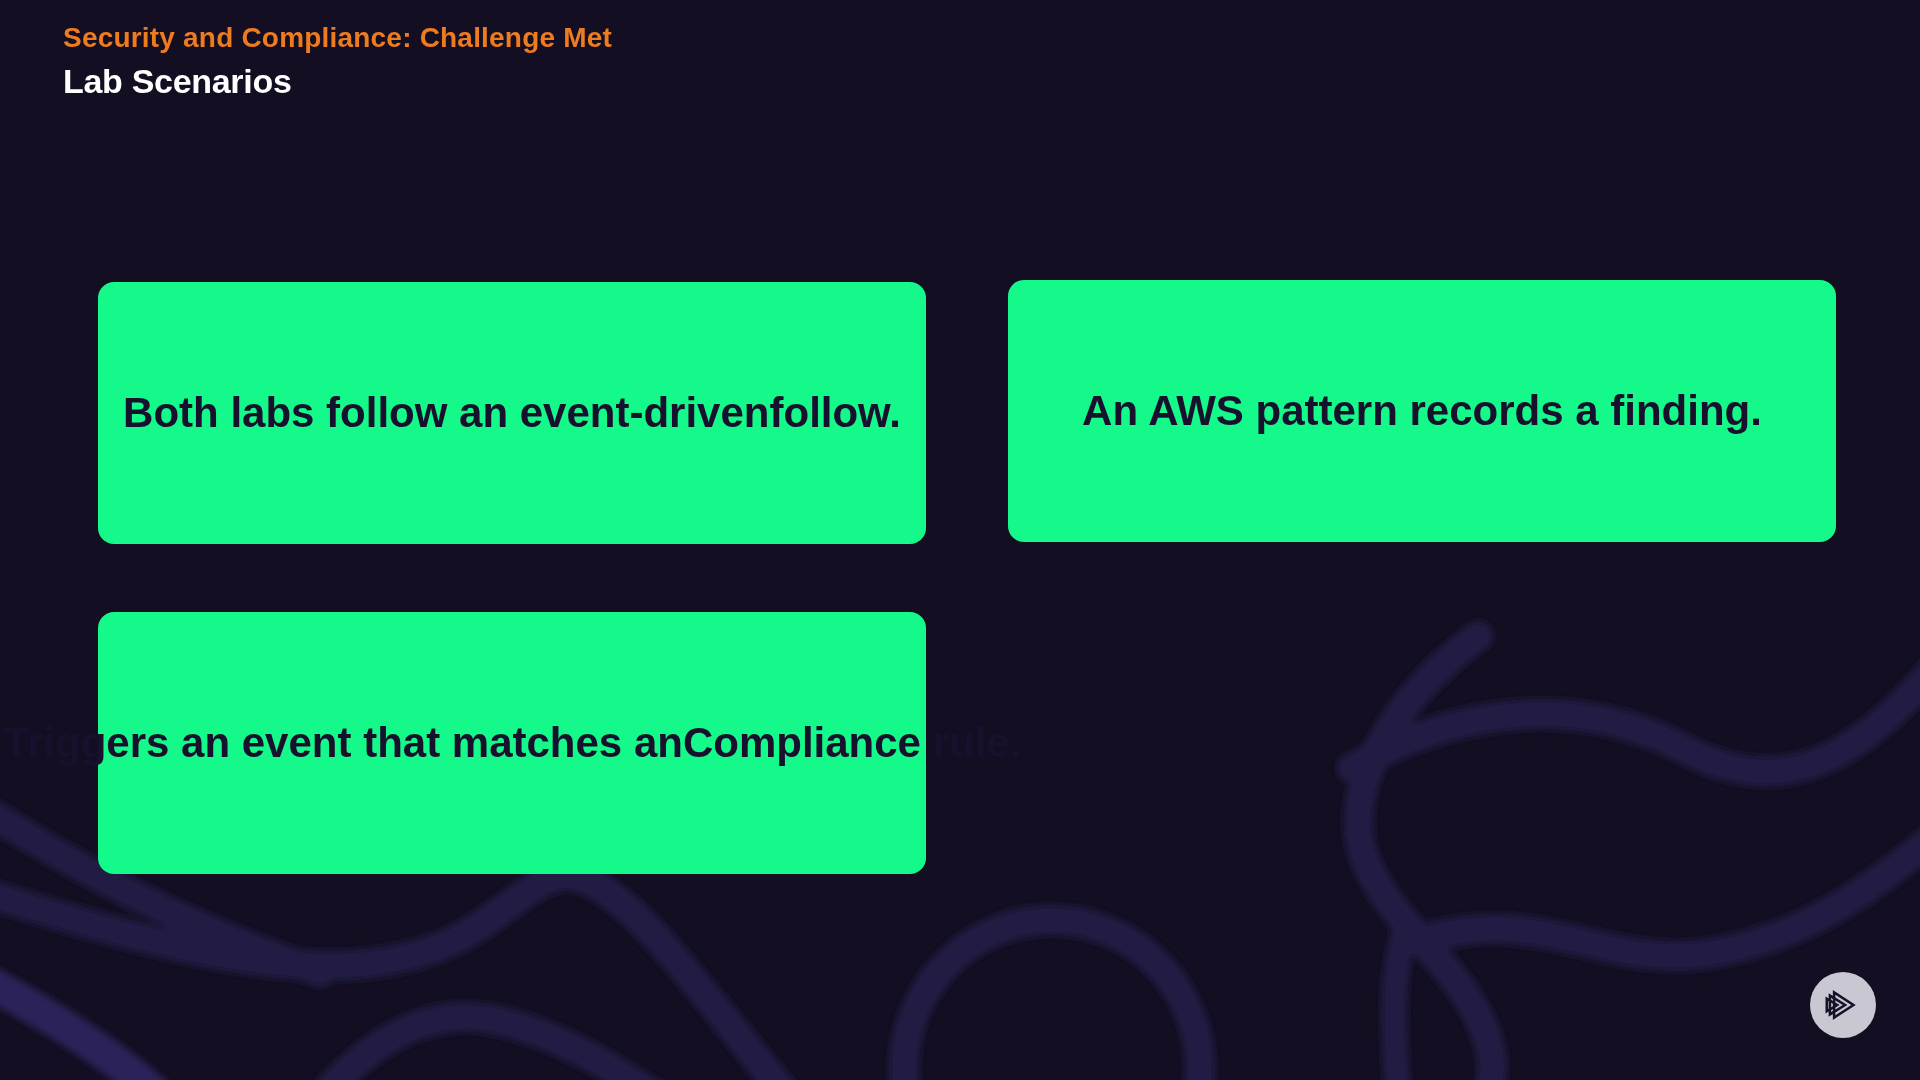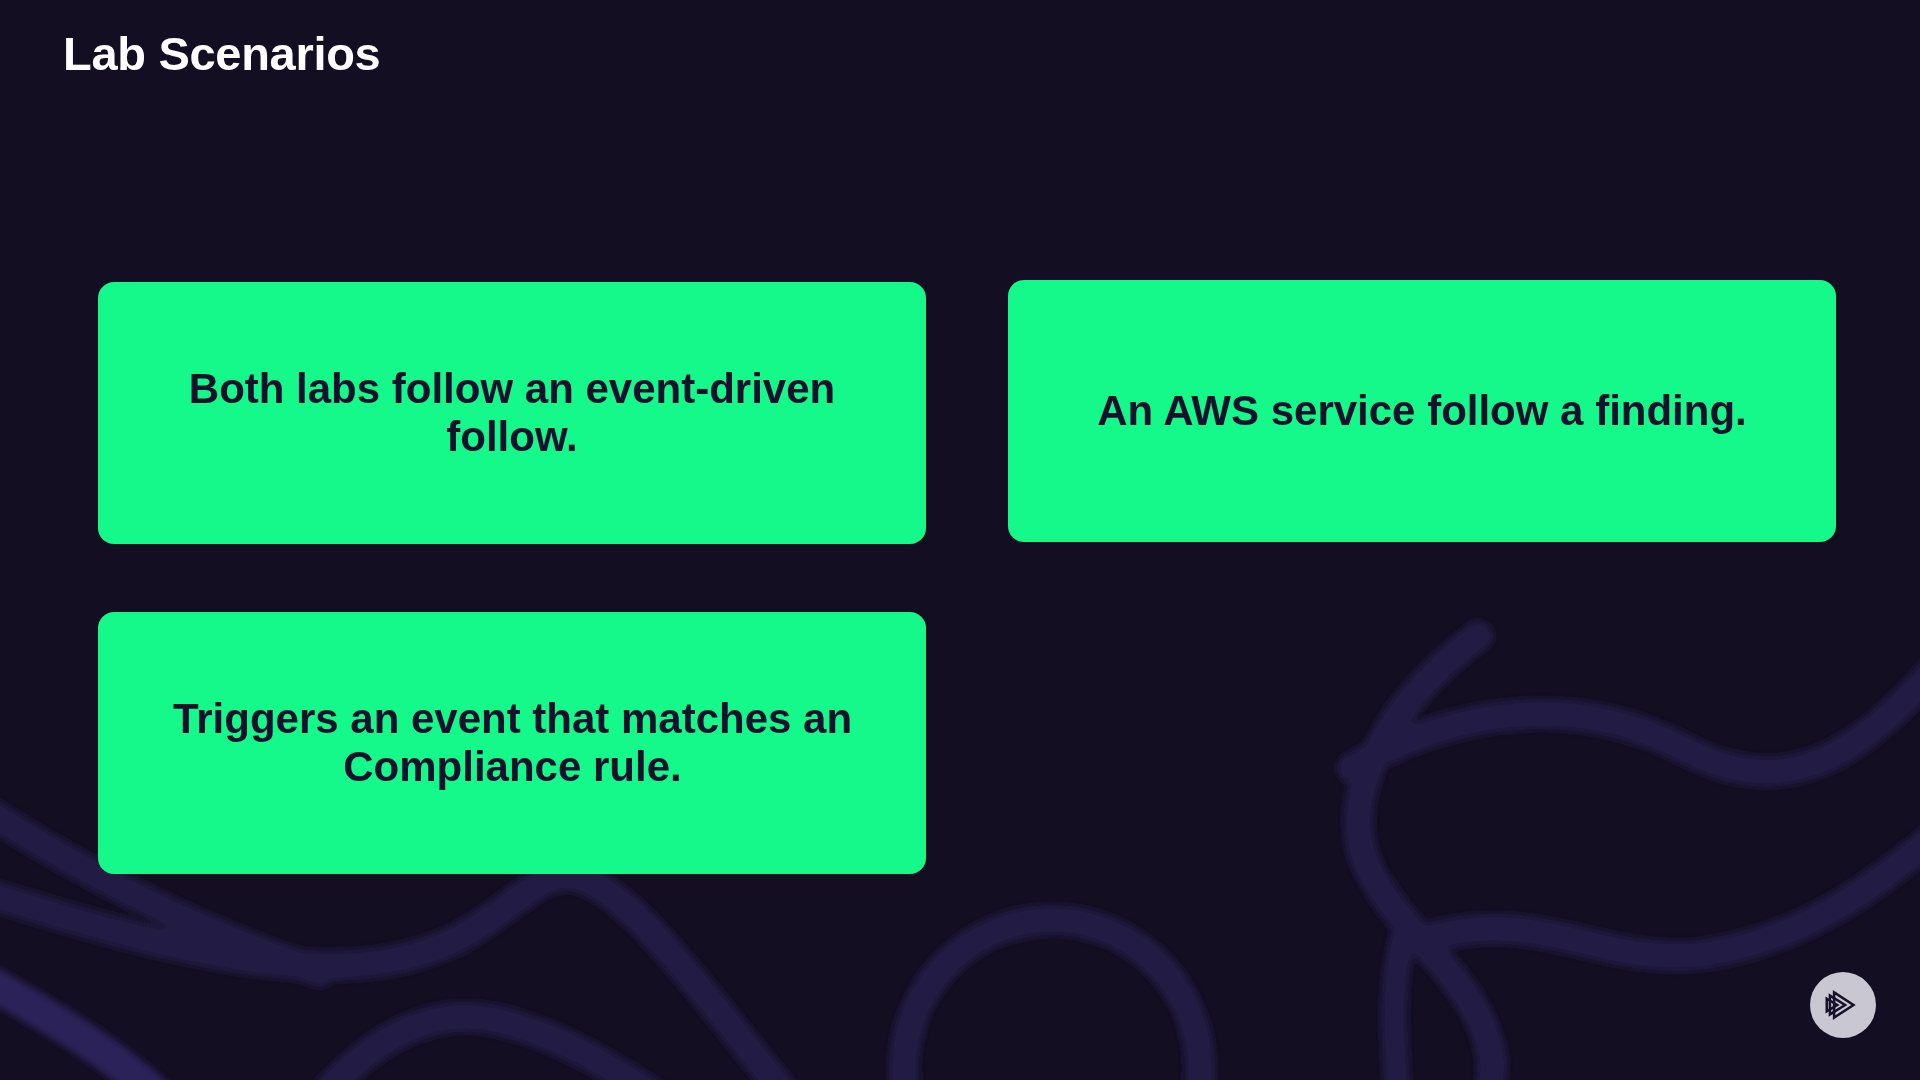--- a/index.html
+++ b/index.html
@@ -29,34 +29,34 @@
   }
   .eyebrow {
     color: #ED7B1F;
     font-size: 28px;
     font-weight: 700;
     letter-spacing: 0.2px;
     line-height: 1.25;
   }
   .title {
     color: #FFFFFF;
-    font-size: 47px;
+    font-size: 34px;
     font-weight: 700;
     letter-spacing: -0.3px;
     margin-top: 8px;
     line-height: 1.1;
   }
   .card {
     position: absolute;
     width: 828px;
     height: 262px;
     background: #15F98A;
     border-radius: 16px;
     display: flex;
-    flex-direction: column;
+    flex-direction: row;
     align-items: center;
     justify-content: center;
     padding: 0 20px;
     box-sizing: border-box;
   }
   .card-line {
     color: #17112E;
     font-size: 42px;
     font-weight: 700;
     line-height: 1.15;
@@ -97,30 +97,31 @@
       <circle cx="1052" cy="1068" r="148"></circle>
       <path d="M 1352 768 C 1460 706, 1580 694, 1686 750 C 1776 797, 1852 768, 1940 662"></path>
       <path d="M 1478 636 C 1392 700, 1338 792, 1366 862 C 1390 920, 1452 962, 1478 1016 C 1498 1056, 1494 1080, 1484 1102"></path>
       <path d="M 1428 938 C 1540 906, 1606 968, 1706 954 C 1802 940, 1874 888, 1940 832"></path>
       <path d="M 1398 1100 C 1394 1034, 1390 984, 1404 934" stroke-width="26"></path>
     </g>
     <path d="M -30 972 C 55 1018, 115 1056, 160 1098" fill="none" stroke="#2B2158" stroke-width="34" stroke-linecap="round" filter="url(#soft)"></path>
   </svg>
 
   <div class="header">
+    <div class="eyebrow">Security and Compliance: Challenge Met</div>
     <div class="title">Lab Scenarios</div>
   </div>
 
   <div class="card card1">
     <span class="card-line">Both labs follow an event-driven</span>
     <span class="card-line">follow.</span>
   </div>
 
   <div class="card card2">
-    <span class="card-line">An AWS service follow a finding.</span>
+    <span class="card-line">An AWS pattern records a finding.</span>
   </div>
 
   <div class="card card3">
     <span class="card-line">Triggers an event that matches an</span>
     <span class="card-line">Compliance rule.</span>
   </div>
 
   <div class="logo-badge">
     <svg width="44" height="44" viewBox="0 0 42 42" xmlns="http://www.w3.org/2000/svg" aria-hidden="true">
       <g fill="none" stroke="#171129" stroke-width="2.4" stroke-linejoin="miter">

